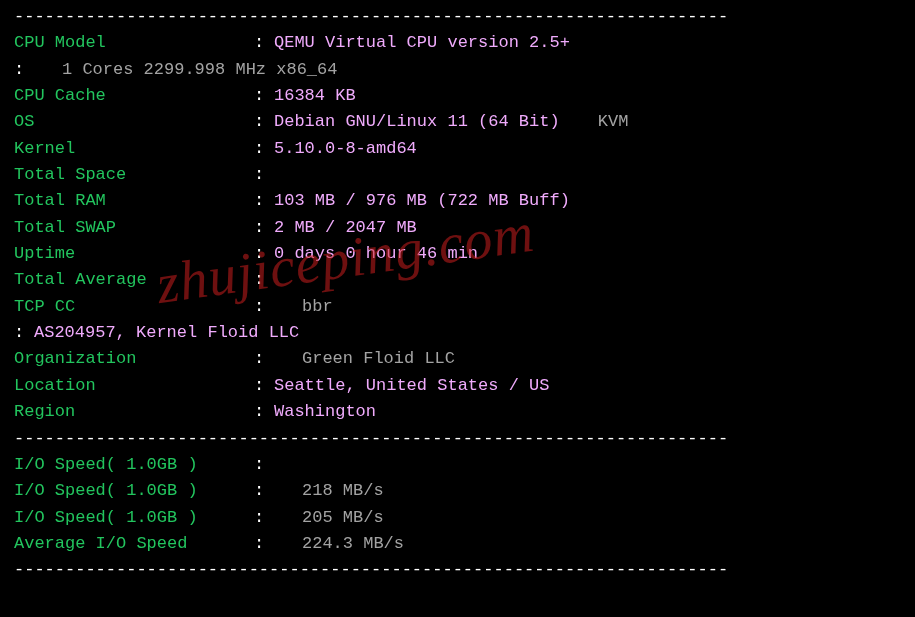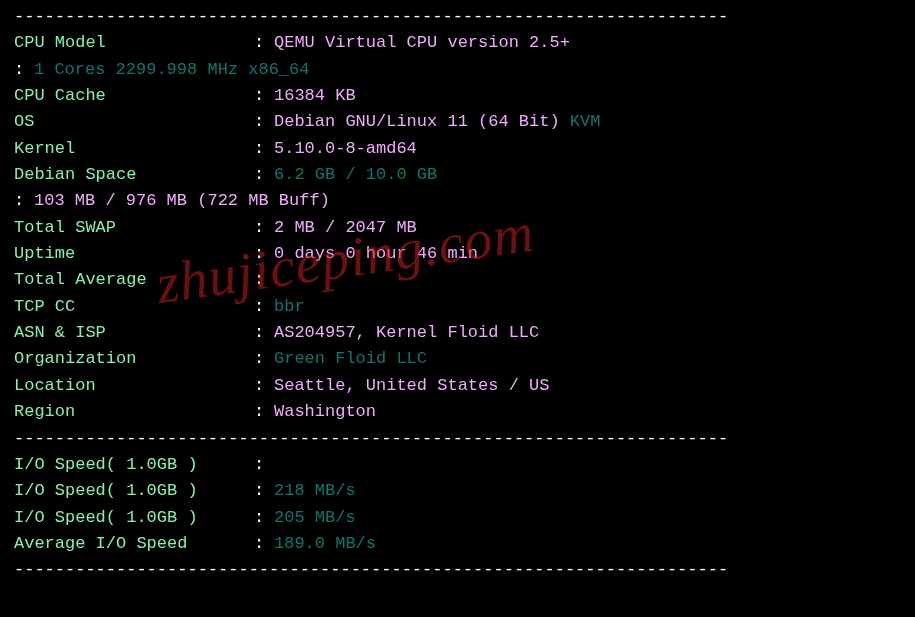--- a/index.html
+++ b/index.html
@@ -23,34 +23,34 @@
       color: #fff;
       white-space: nowrap;
       overflow: hidden;
       letter-spacing: 0;
     }
     .row {
       display: flex;
       white-space: pre;
     }
     .label {
-      color: #86efac;
+      color: #22c55e;
       width: 240px;
       flex-shrink: 0;
     }
     .colon {
       color: #fff;
       width: 20px;
       flex-shrink: 0;
     }
     .value {
       flex: 1;
     }
     .cyan { color: #f0abfc; }
-    .yellow { color: #0f766e; }
+    .yellow { color: #a3a3a3; margin-left: 28px; }
     .watermark {
       position: absolute;
       top: 215px;
       left: 155px;
       color: rgba(200, 30, 30, 0.55);
       font-family: 'Georgia', serif;
       font-size: 56px;
       font-style: italic;
       font-weight: normal;
       transform: rotate(-8deg);
@@ -63,36 +63,36 @@
 <body>
 
 <div class="divider">----------------------------------------------------------------------</div>
 
 <div id="sysinfo">
     <div class="row"><span class="label">CPU Model           </span><span class="colon">: </span><span class="value"><span class="cyan">QEMU Virtual CPU version 2.5+</span></span></div>
     <div class="row"><span class="colon">: </span><span class="value"><span class="yellow">1 Cores 2299.998 MHz x86_64</span></span></div>
     <div class="row"><span class="label">CPU Cache           </span><span class="colon">: </span><span class="value"><span class="cyan">16384 KB</span></span></div>
     <div class="row"><span class="label">OS                  </span><span class="colon">: </span><span class="value"><span class="cyan">Debian GNU/Linux 11 (64 Bit) </span><span class="yellow">KVM</span></span></div>
     <div class="row"><span class="label">Kernel              </span><span class="colon">: </span><span class="value"><span class="cyan">5.10.0-8-amd64</span></span></div>
-    <div class="row"><span class="label">Debian Space         </span><span class="colon">: </span><span class="value"><span class="yellow">6.2 GB / 10.0 GB</span></span></div>
-    <div class="row"><span class="colon">: </span><span class="value"><span class="cyan">103 MB / 976 MB (722 MB Buff)</span></span></div>
+    <div class="row"><span class="label">Total Space         </span><span class="colon">: </span></div>
+    <div class="row"><span class="label">Total RAM           </span><span class="colon">: </span><span class="value"><span class="cyan">103 MB / 976 MB (722 MB Buff)</span></span></div>
     <div class="row"><span class="label">Total SWAP          </span><span class="colon">: </span><span class="value"><span class="cyan">2 MB / 2047 MB</span></span></div>
     <div class="row"><span class="label">Uptime              </span><span class="colon">: </span><span class="value"><span class="cyan">0 days 0 hour 46 min</span></span></div>
     <div class="row"><span class="label">Total Average        </span><span class="colon">: </span></div>
     <div class="row"><span class="label">TCP CC              </span><span class="colon">: </span><span class="value"><span class="yellow">bbr</span></span></div>
-    <div class="row"><span class="label">ASN &amp; ISP           </span><span class="colon">: </span><span class="value"><span class="cyan">AS204957, Kernel Floid LLC</span></span></div>
+    <div class="row"><span class="colon">: </span><span class="value"><span class="cyan">AS204957, Kernel Floid LLC</span></span></div>
     <div class="row"><span class="label">Organization        </span><span class="colon">: </span><span class="value"><span class="yellow">Green Floid LLC</span></span></div>
     <div class="row"><span class="label">Location            </span><span class="colon">: </span><span class="value"><span class="cyan">Seattle, United States / US</span></span></div>
     <div class="row"><span class="label">Region              </span><span class="colon">: </span><span class="value"><span class="cyan">Washington</span></span></div>
   </div>
 
 <div class="divider">----------------------------------------------------------------------</div>
 
 <div id="iospeed">
     <div class="row"><span class="label">I/O Speed( 1.0GB )  </span><span class="colon">: </span></div>
     <div class="row"><span class="label">I/O Speed( 1.0GB )  </span><span class="colon">: </span><span class="value"><span class="yellow">218 MB/s</span></span></div>
     <div class="row"><span class="label">I/O Speed( 1.0GB )  </span><span class="colon">: </span><span class="value"><span class="yellow">205 MB/s</span></span></div>
-    <div class="row"><span class="label">Average I/O Speed   </span><span class="colon">: </span><span class="value"><span class="yellow">189.0 MB/s</span></span></div>
+    <div class="row"><span class="label">Average I/O Speed   </span><span class="colon">: </span><span class="value"><span class="yellow">224.3 MB/s</span></span></div>
   </div>
 
 <div class="divider">----------------------------------------------------------------------</div>
 
 <div class="watermark">zhujiceping.com</div>
 
 </body></html>

